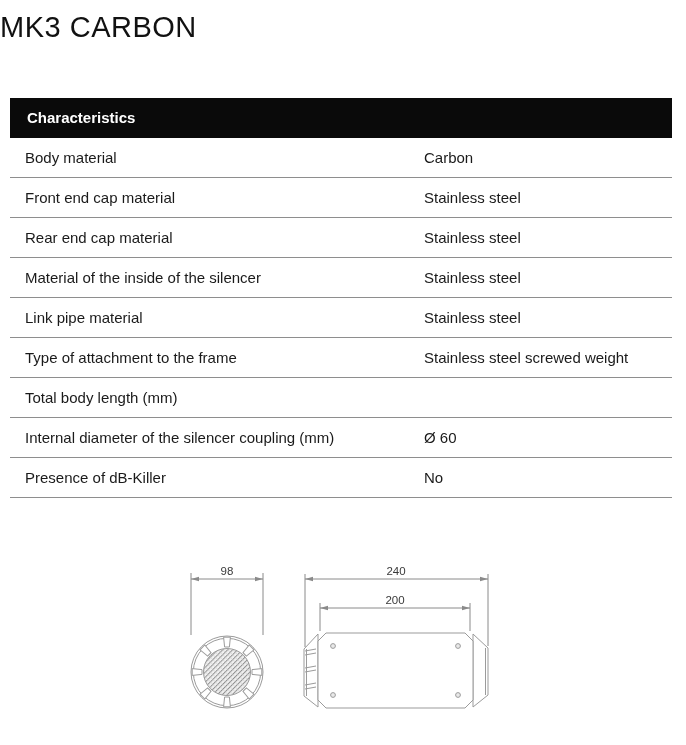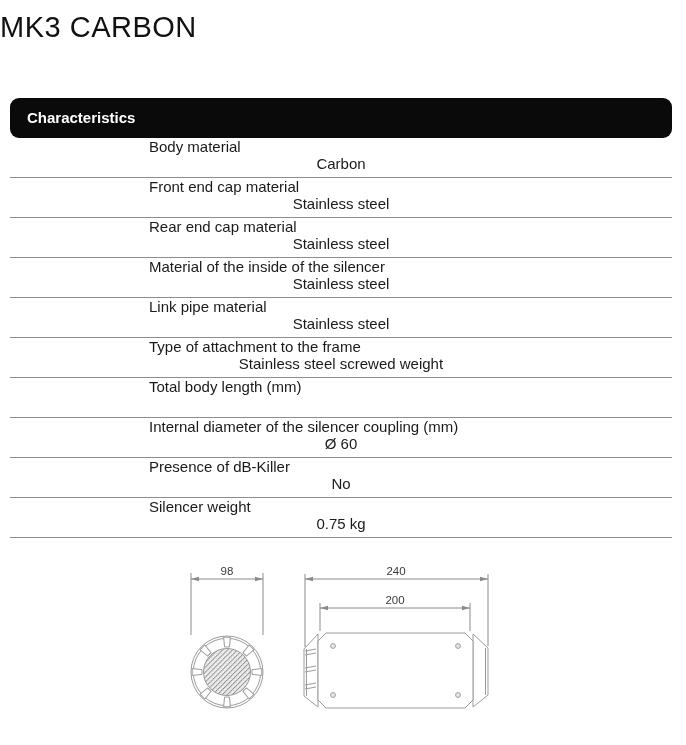--- a/index.html
+++ b/index.html
@@ -14,26 +14,26 @@
   .title {
     position:absolute; top:11px; left:0; width:100%;
     text-align:left; font-size:29px; font-weight:400;
     letter-spacing:0.5px; color:#111;
   }
 
   .spec-table { position:absolute; left:10px; top:98px; width:662px; }
   .spec-header {
     height:40px; line-height:40px; padding-left:17px;
     background:var(--header-bg,#0a0a0a); color:var(--header-text,#ffffff);
-    font-size:15px; font-weight:bold;border-radius:9px;
+    font-size:15px; font-weight:bold;
   }
   .spec-row {
     display:flex; align-items:center; height:40px;
     border-bottom:1px solid var(--row-border,#8e8e8e);
-    font-size:15px; background:#fff;flex-direction:column;
+    font-size:15px; background:#fff;
   }
   .spec-row .label { width:414px; padding-left:15px; }
   .spec-row .value { flex:1; }
 
   .drawing { position:absolute; left:0; top:555px; }
   .dl  { stroke:var(--drawing-stroke,#9b9b9b); stroke-width:1; fill:none; }
   .df  { stroke:var(--drawing-stroke,#9b9b9b); stroke-width:1; fill:#ffffff; }
   .dimline { stroke:#8a8a8a; stroke-width:1; fill:none; }
   .arrow   { fill:#8a8a8a; stroke:none; }
   .dimtext { font-size:11.5px; fill:#3a3a3a; }
@@ -86,24 +86,20 @@
     <div class="spec-row">
       <span class="label">Internal diameter of the silencer coupling (mm)</span>
       <span class="value">Ø 60</span>
     </div>
 
     <div class="spec-row">
       <span class="label">Presence of dB-Killer</span>
       <span class="value">No</span>
     </div>
 
-    <div class="spec-row">
-      <span class="label">Silencer weight</span>
-      <span class="value">0.75 kg</span>
-    </div>
   </div>
   </div>
 
   <svg class="drawing" width="686" height="190" viewBox="0 0 686 190" xmlns="http://www.w3.org/2000/svg">
     <defs>
       <pattern id="mesh" width="3.5" height="3.5" patternUnits="userSpaceOnUse" patternTransform="rotate(45)">
         <rect width="3.5" height="3.5" fill="#f1f1f1"></rect>
         <line x1="0.5" y1="0" x2="0.5" y2="3.5" stroke="#8f8f8f" stroke-width="1"></line>
         <line x1="0" y1="0.5" x2="3.5" y2="0.5" stroke="#cccccc" stroke-width="0.5"></line>
       </pattern>

